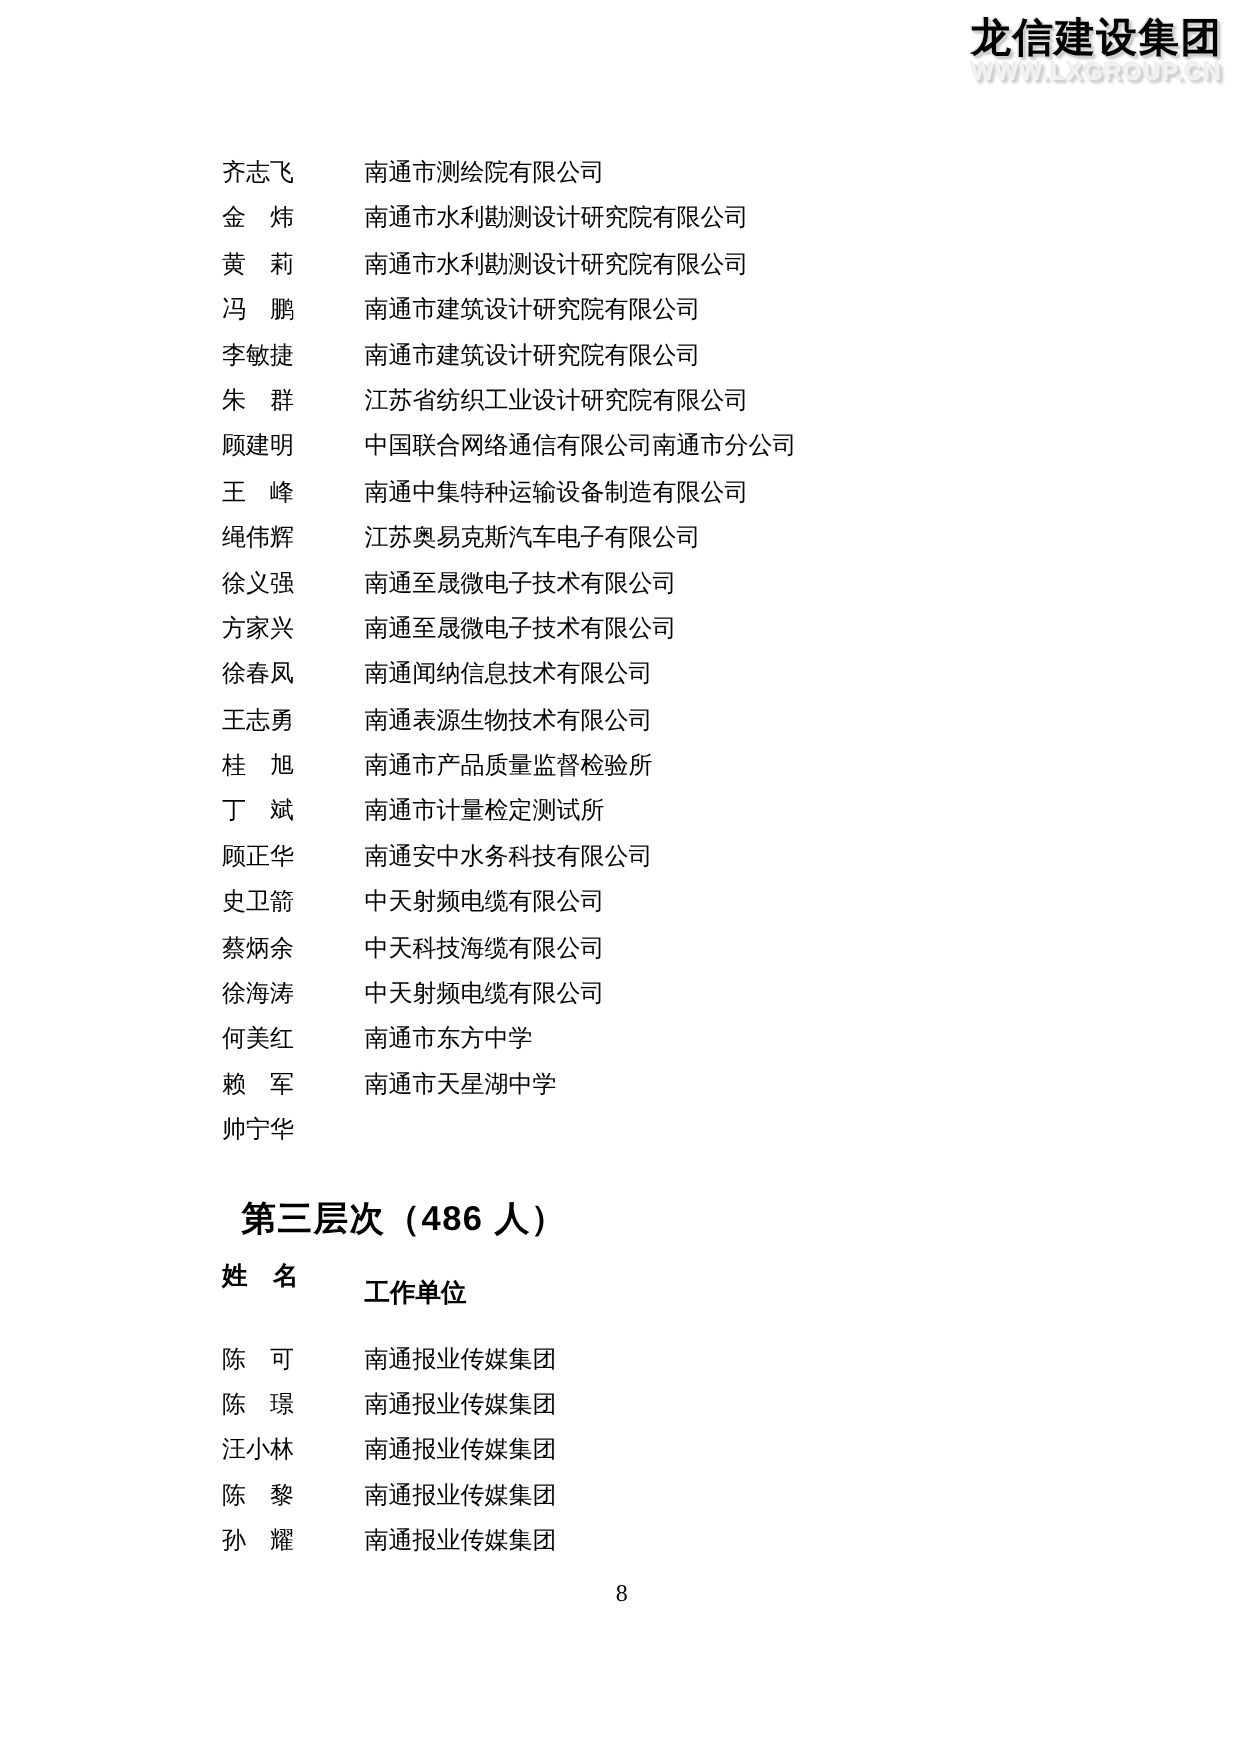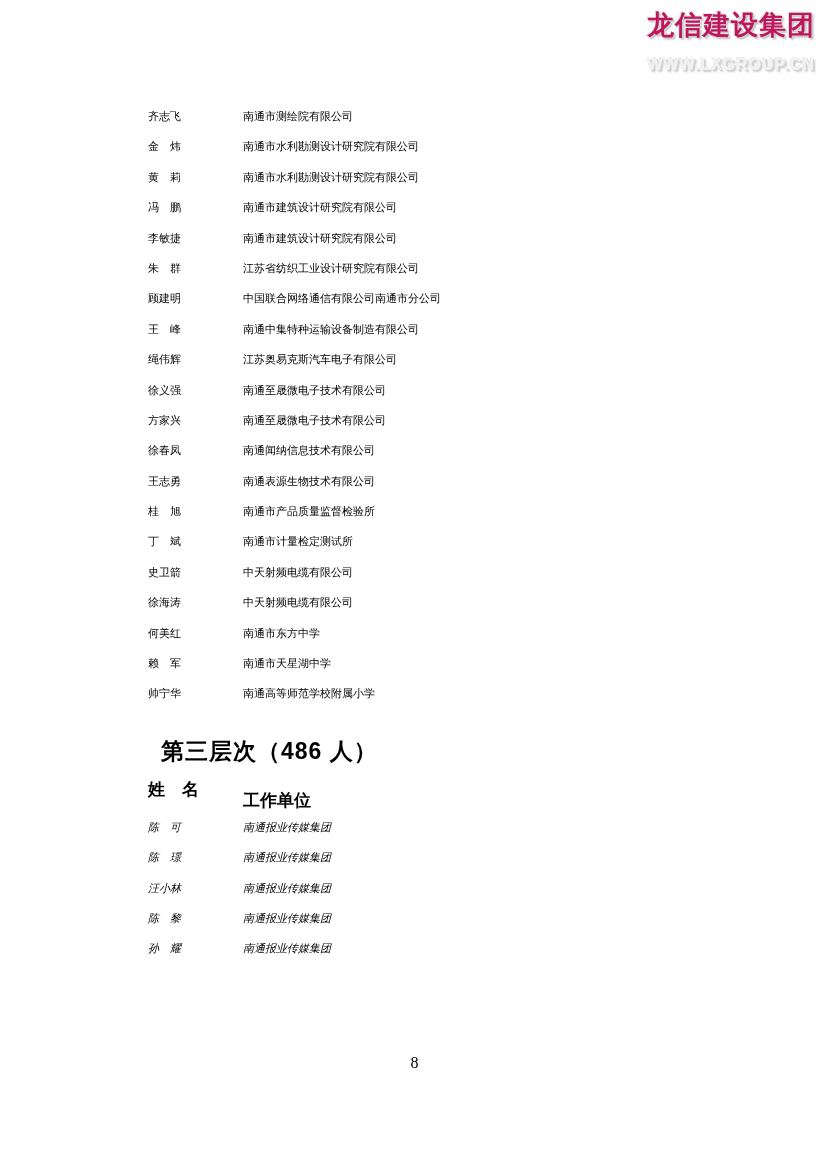--- a/index.html
+++ b/index.html
@@ -24,28 +24,28 @@
     right: 14px;
     text-align: right;
     font-family: "Liberation Sans", "DejaVu Sans", sans-serif;
     font-weight: bold;
     user-select: none;
   }
   .wm-title {
     font-size: 27px;
     line-height: 30px;
     letter-spacing: 1px;
-    color: #be185d;
+    color: #000000;
     text-shadow:
       -1px -1px 0 #e9e9e9,
        1px  1px 0 #cfcfcf,
        2px  2px 2px #bdbdbd;
   }
   .wm-url {
-    margin-top: 16px;
+    margin-top: 0;
     font-size: 16px;
     line-height: 17px;
     letter-spacing: 1px;
     color: #f2f2f2;
     text-shadow:
       -1px -1px 0 #ececec,
        1px  1px 0 #d2d2d2,
        2px  2px 2px #c2c2c2;
   }
 
@@ -53,21 +53,21 @@
   .content {
     position: absolute;
     left: 148px;
     top: 101px;
     width: 620px;
   }
   .row {
     display: flex;
     align-items: center;
     height: 30.4px;
-    font-size: 11px;
+    font-size: 16px;
     line-height: 30.4px;
     white-space: nowrap;
   }
   .cell-name {
     flex: 0 0 95px;
   }
   .cell-company {
     flex: 1 1 auto;
   }
 
@@ -87,22 +87,21 @@
     font-family: "Liberation Sans", "DejaVu Sans", sans-serif;
     font-weight: bold;
     font-size: 17px;
     line-height: 22px;
     white-space: nowrap;
   }
   .table-header .col-name { flex: 0 0 95px; }
   .table-header .col-company { flex: 1 1 auto; margin-top: 11px; }
 
   .roster-third {
-    margin-top: 0;
-    font-style: italic;
+    margin-top: 19px;
   }
 
   .page-number {
     position: absolute;
     left: 0;
     right: 0;
     top: 1053px;
     text-align: center;
     font-size: 16px;
     line-height: 20px;
@@ -175,38 +174,45 @@
         </div>
         <div class="row">
           <span class="cell-name">桂　旭</span>
           <span class="cell-company">南通市产品质量监督检验所</span>
         </div>
         <div class="row">
           <span class="cell-name">丁　斌</span>
           <span class="cell-company">南通市计量检定测试所</span>
         </div>
         <div class="row">
+          <span class="cell-name">顾正华</span>
+          <span class="cell-company">南通安中水务科技有限公司</span>
+        </div>
+        <div class="row">
           <span class="cell-name">史卫箭</span>
           <span class="cell-company">中天射频电缆有限公司</span>
         </div>
         <div class="row">
+          <span class="cell-name">蔡炳余</span>
+          <span class="cell-company">中天科技海缆有限公司</span>
+        </div>
+        <div class="row">
           <span class="cell-name">徐海涛</span>
           <span class="cell-company">中天射频电缆有限公司</span>
         </div>
         <div class="row">
           <span class="cell-name">何美红</span>
           <span class="cell-company">南通市东方中学</span>
         </div>
         <div class="row">
           <span class="cell-name">赖　军</span>
           <span class="cell-company">南通市天星湖中学</span>
         </div>
         <div class="row">
           <span class="cell-name">帅宁华</span>
-          <span class="cell-company">南通高等师范学校附属小学</span>
         </div>
       </div>
 
     <h2 class="section-title">第三层次（486 人）</h2>
 
     <div class="table-header">
       <span class="col-name">姓　名</span>
       <span class="col-company">工作单位</span>
     </div>
 

